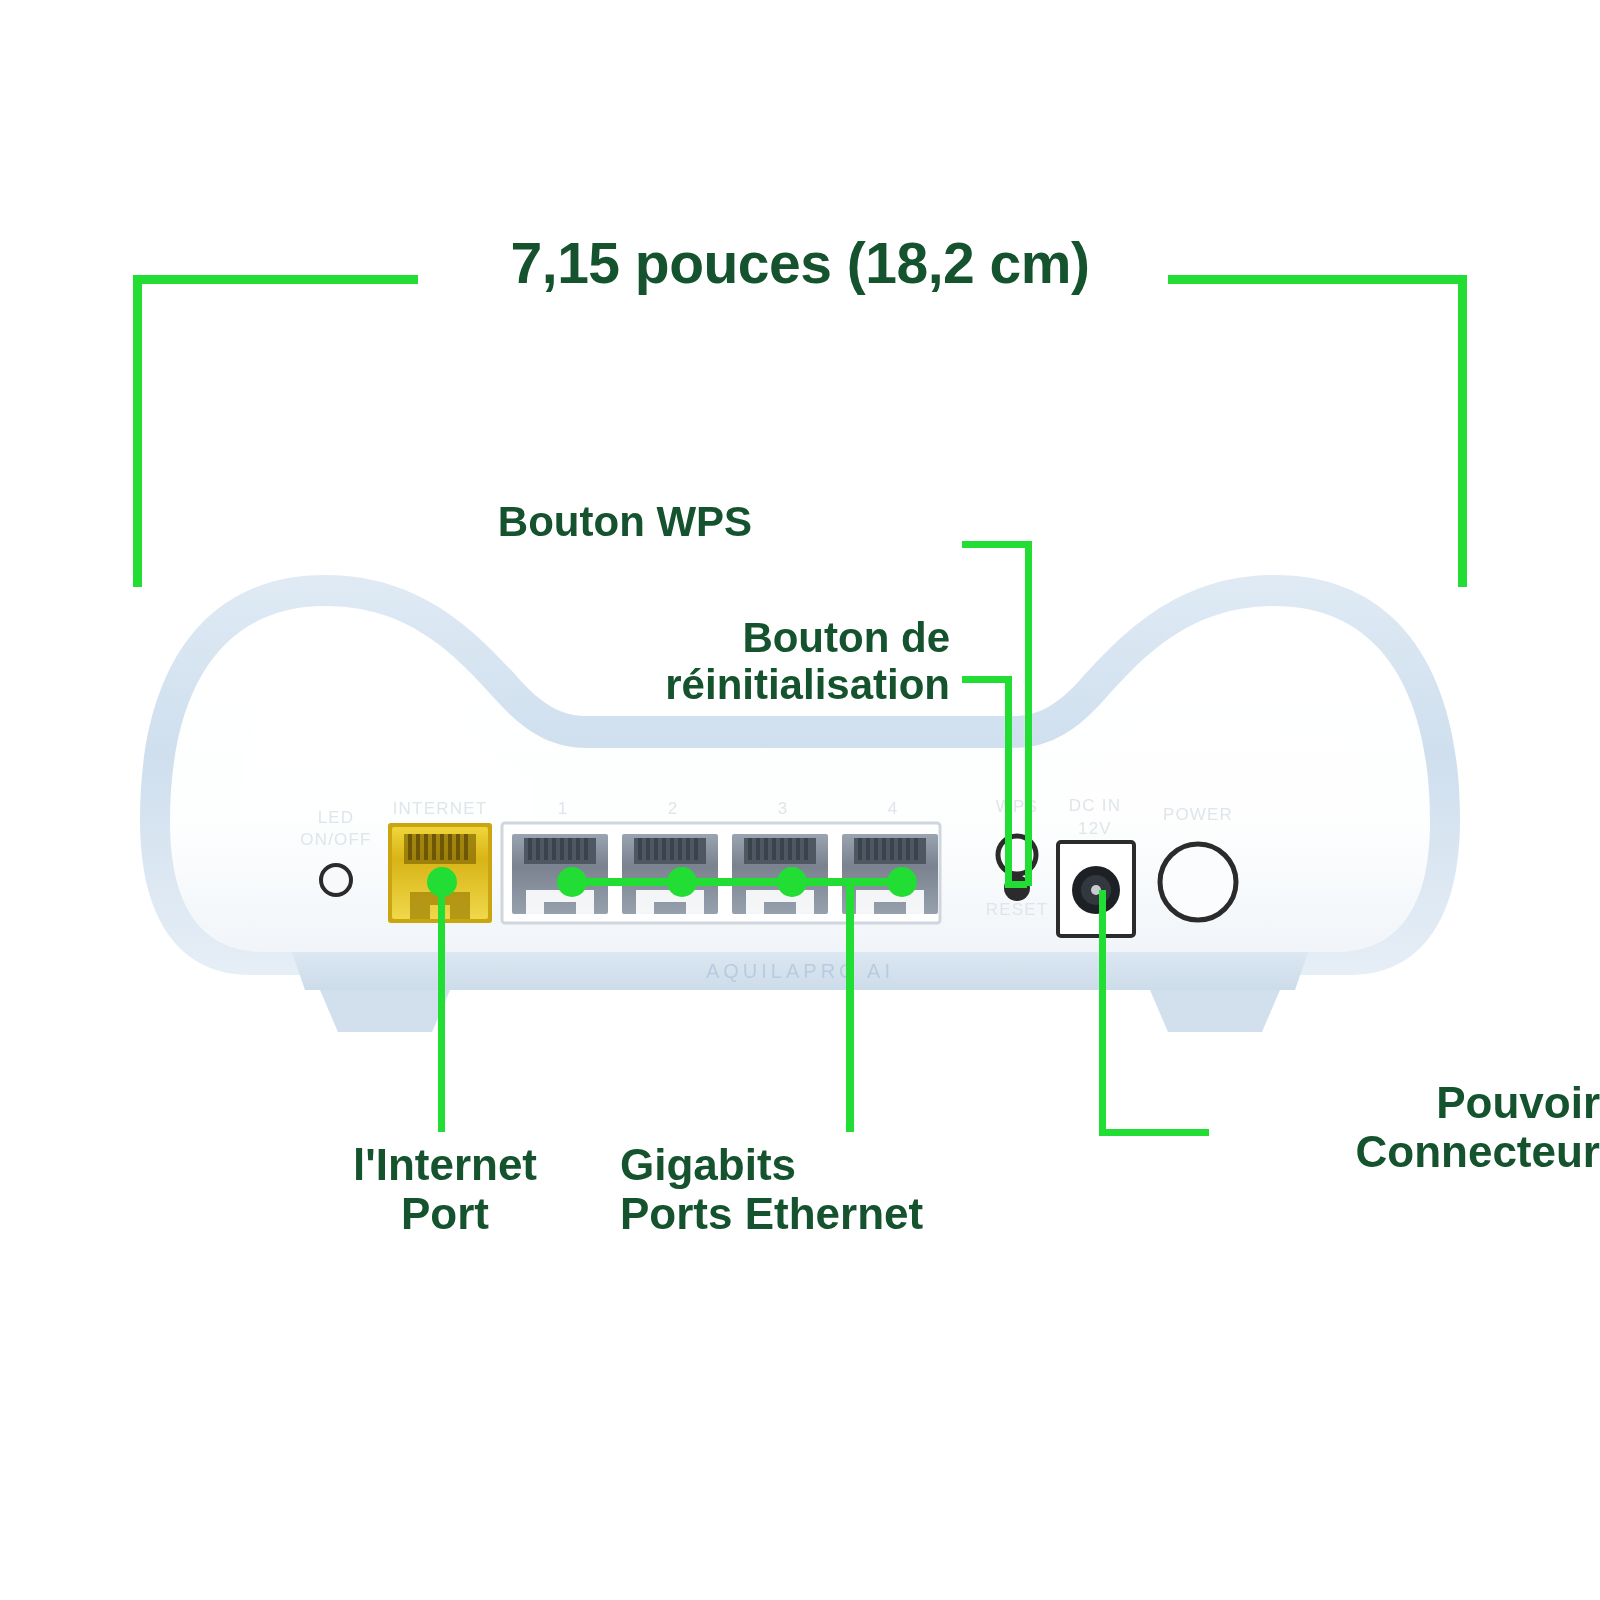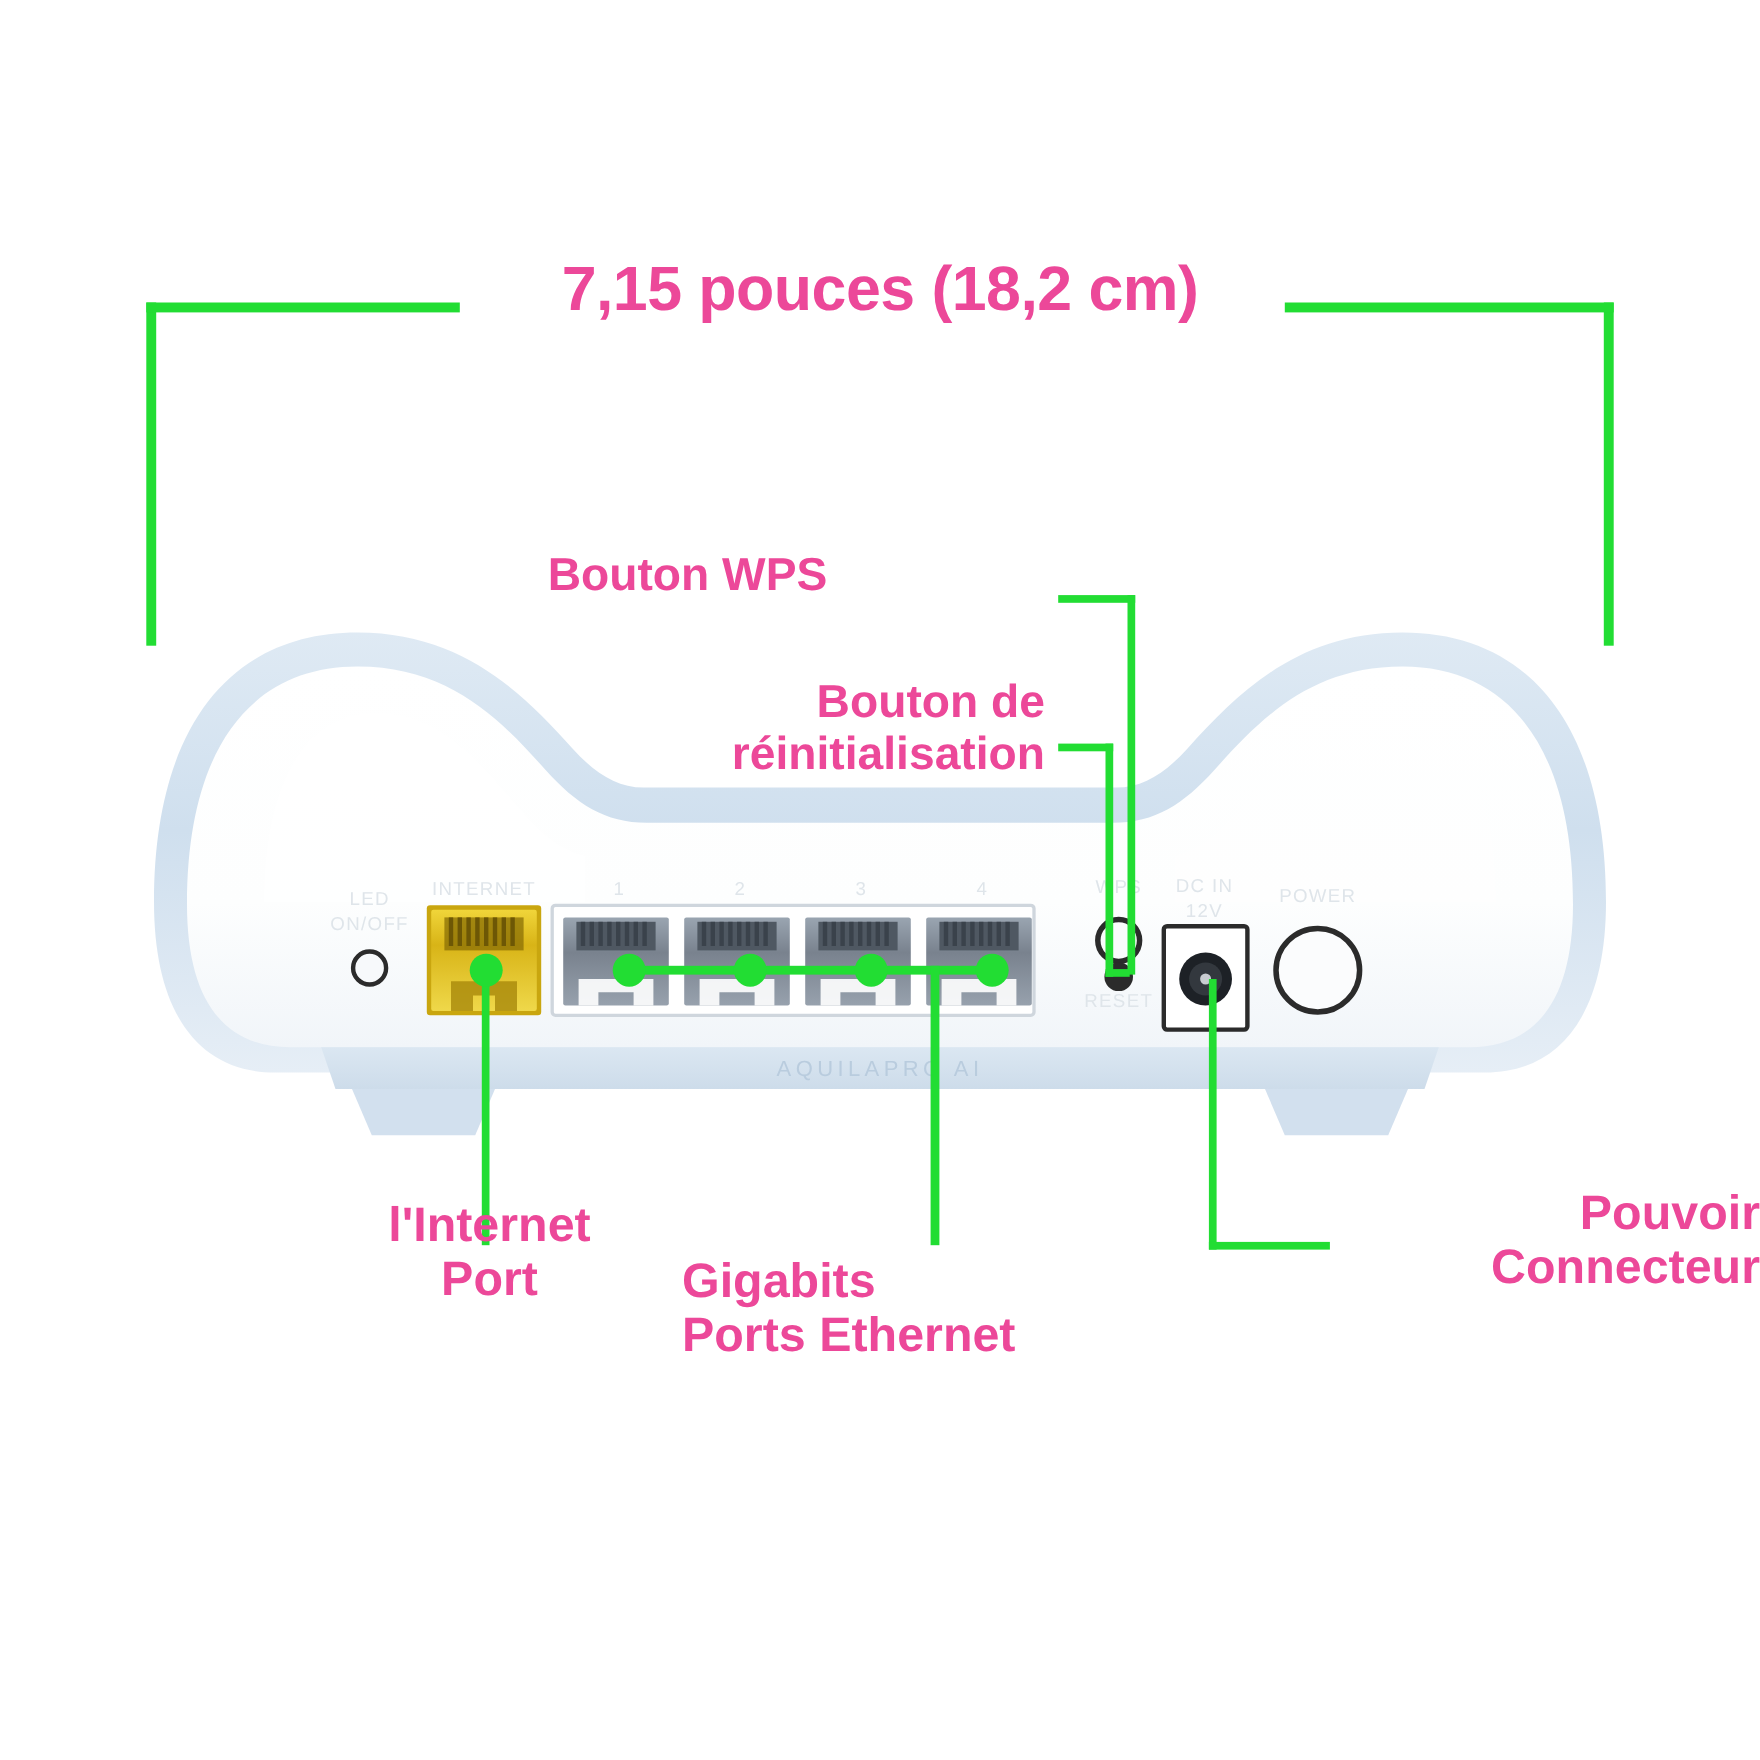--- a/index.html
+++ b/index.html
@@ -10,21 +10,21 @@
     overflow: hidden;
   }
   #stage {
     position: relative;
     width: 1600px; height: 1600px;
     background: #ffffff;
   }
   .green-line { position: absolute; background: #22dd33; }
   .label {
     position: absolute;
-    color: #ec4899;
+    color: #14532d;
     font-weight: bold;
     line-height: 1.12;
     white-space: pre-line;
   }
 
   
   #dim-bracket-left-arm  { left: 133px; top: 275px; width: 9px;  height: 312px; }
   #dim-bracket-right-arm { left: 1458px; top: 275px; width: 9px; height: 312px; }
   #dim-bracket-top-left  { left: 133px; top: 275px; width: 285px; height: 9px; }
   #dim-bracket-top-right { left: 1168px; top: 275px; width: 299px; height: 9px; }
@@ -39,21 +39,21 @@
   
   #label-wps {
     left: 300px; top: 498px; width: 650px;
     text-align: center; font-size: 42px;
   }
   #label-reset {
     left: 300px; top: 614px; width: 650px;
     text-align: right; font-size: 42px;
   }
   #label-internet {
-    left: 230px; top: 1089px; width: 430px;
+    left: 230px; top: 1140px; width: 430px;
     text-align: center; font-size: 44px;
   }
   #label-ethernet {
     left: 620px; top: 1140px; width: 430px;
     text-align: left; font-size: 44px;
   }
   #label-power {
     left: 1180px; top: 1078px; width: 420px;
     text-align: right; font-size: 44px;
   }

